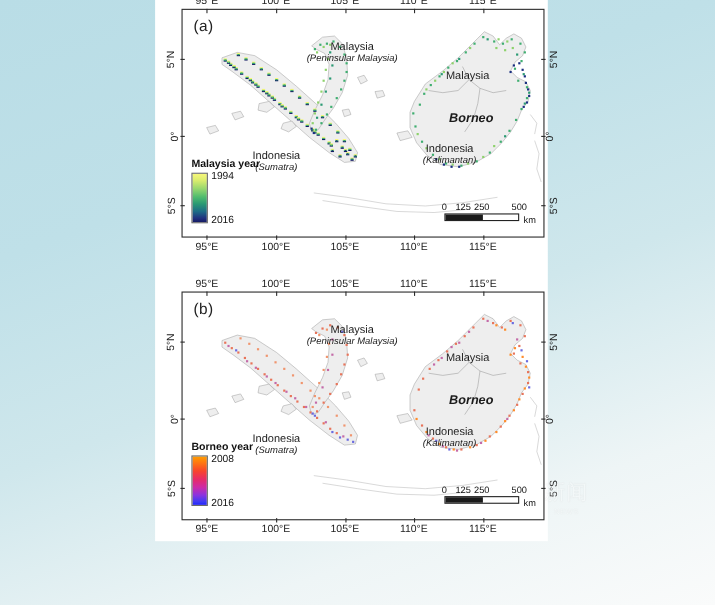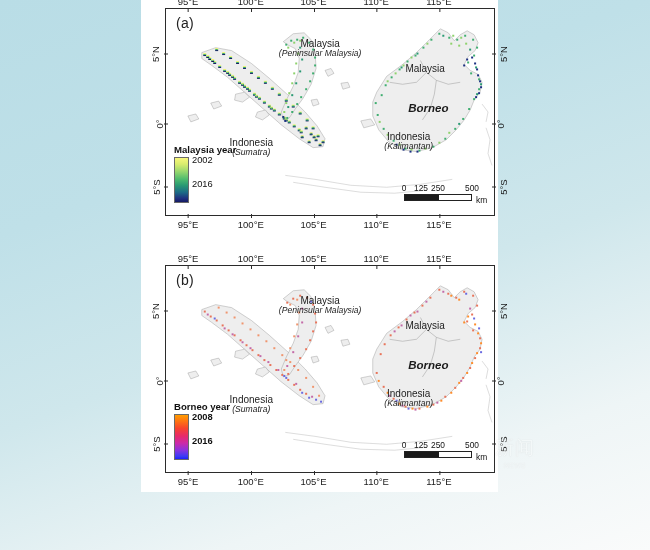--- a/index.html
+++ b/index.html
@@ -162,21 +162,21 @@
       #3b3bf5 94%, #1f1fff 100%);
   }
   .legend-top-label, .legend-bot-label {
     position: absolute;
     left: 18px;
     font-size: 9.3px;
     color: #111;
     white-space: nowrap;
   }
   .legend-top-label { top: -2px; }
-  .legend-bot-label { top: 22px; }
+  .legend-bot-label { top: 38px; }
 
   
   .scalebar { position: absolute; z-index: 7; }
   .scalebar-nums { position: relative; height: 11px; }
   .scalebar-num {
     position: absolute;
     font-size: 8.4px;
     color: #111;
     transform: translateX(-50%);
     white-space: nowrap;
@@ -485,21 +485,21 @@
     <div class="place-label place-island" style="left:80%; top:48%;">Borneo</div>
     <div class="place-label" style="left:74%; top:64%;">
       <div class="place-main">Indonesia</div>
       <div class="place-sub">(Kalimantan)</div>
     </div>
 
     <div class="legend" style="left:8px; bottom:12px;">
       <div class="legend-title">Malaysia year</div>
       <div class="legend-body" style="height:46px;">
         <div class="legend-bar expansion"></div>
-        <div class="legend-top-label">2002</div>
+        <div class="legend-top-label">1994</div>
         <div class="legend-bot-label">2016</div>
       </div>
     </div>
 
     <div class="scalebar" style="right:22px; bottom:14px;">
       <div class="scalebar-nums">
         <span class="scalebar-num" style="left:0px;">0</span>
         <span class="scalebar-num" style="left:17px;">125</span>
         <span class="scalebar-num" style="left:34px;">250</span>
         <span class="scalebar-num" style="left:68px;">500</span>
@@ -765,21 +765,21 @@
       <div class="place-main">Malaysia</div>
     </div>
     <div class="place-label place-island" style="left:80%; top:48%;">Borneo</div>
     <div class="place-label" style="left:74%; top:64%;">
       <div class="place-main">Indonesia</div>
       <div class="place-sub">(Kalimantan)</div>
     </div>
 
     <div class="legend" style="left:8px; bottom:12px;">
       <div class="legend-title">Borneo year</div>
-      <div class="legend-body" style="height:46px;font-weight:bold;">
+      <div class="legend-body" style="height:46px;">
         <div class="legend-bar shrink"></div>
         <div class="legend-top-label">2008</div>
         <div class="legend-bot-label">2016</div>
       </div>
     </div>
 
     <div class="scalebar" style="right:22px; bottom:14px;">
       <div class="scalebar-nums">
         <span class="scalebar-num" style="left:0px;">0</span>
         <span class="scalebar-num" style="left:17px;">125</span>

